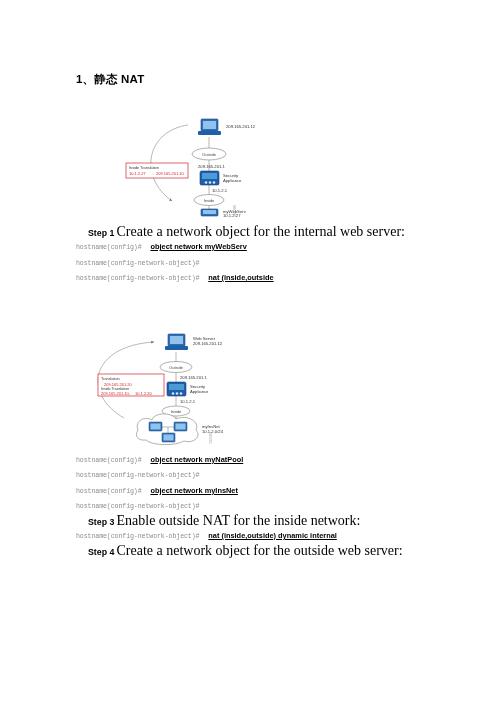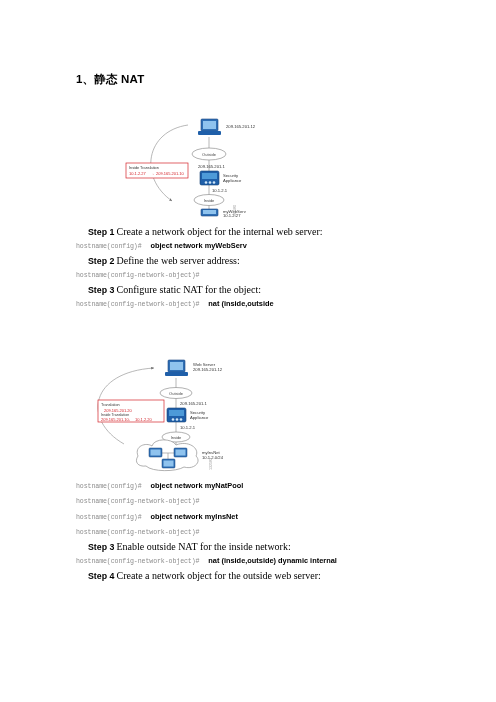--- a/index.html
+++ b/index.html
@@ -65,40 +65,41 @@
     padding: 1px 0 0 0;
   }
   .step-label {
     font-family: "Liberation Sans", sans-serif;
     font-weight: bold;
     font-size: 8.8px;
     padding-left: 12px;
   }
   .step-text {
     font-family: "Liberation Serif", serif;
-    font-size: 10px;
+    font-size: 14px;
     text-align: center;
   }
   .cli-line {
     font-family: "Liberation Mono", monospace;
     font-size: 6.6px;
     line-height: 11.5px;
     color: #8d8d8d;
     letter-spacing: -0.1px;
     margin: 0;
     padding: 1.5px 0 1.5px 0;
     white-space: nowrap;
   }
   .cli-cmd {
     font-family: "Liberation Sans", sans-serif;
     font-weight: bold;
     font-size: 7.4px;
     color: #000;
     letter-spacing: 0;
     padding-left: 5px;
+    text-decoration: underline;
   }
   .gap-lg { height: 30px; }
 
   
   text { font-family: "Liberation Sans", sans-serif; }
 </style>
 </head>
 <body>
 
 <div class="page">
@@ -175,33 +176,25 @@
 
     <p class="step-line">
       <span class="step-label">Step 1</span>
       <span class="step-text">Create a network object for the internal web server:</span>
     </p>
     <p class="cli-line">
       <span>hostname(config)#</span>
       <span class="cli-cmd">object network myWebServ</span>
     </p>
 
-    <p class="step-line">
-      <span class="step-label">Step 2</span>
-      <span class="step-text">Define the web server address:</span>
-    </p>
     <p class="cli-line">
       <span>hostname(config-network-object)#</span>
       <span class="cli-cmd"></span>
     </p>
 
-    <p class="step-line">
-      <span class="step-label">Step 3</span>
-      <span class="step-text">Configure static NAT for the object:</span>
-    </p>
     <p class="cli-line">
       <span>hostname(config-network-object)#</span>
       <span class="cli-cmd">nat (inside,outside</span>
     </p>
 
     <div class="gap-lg"></div>
 
 
     <div class="figure fig2">
       <div class="fig-inner">

